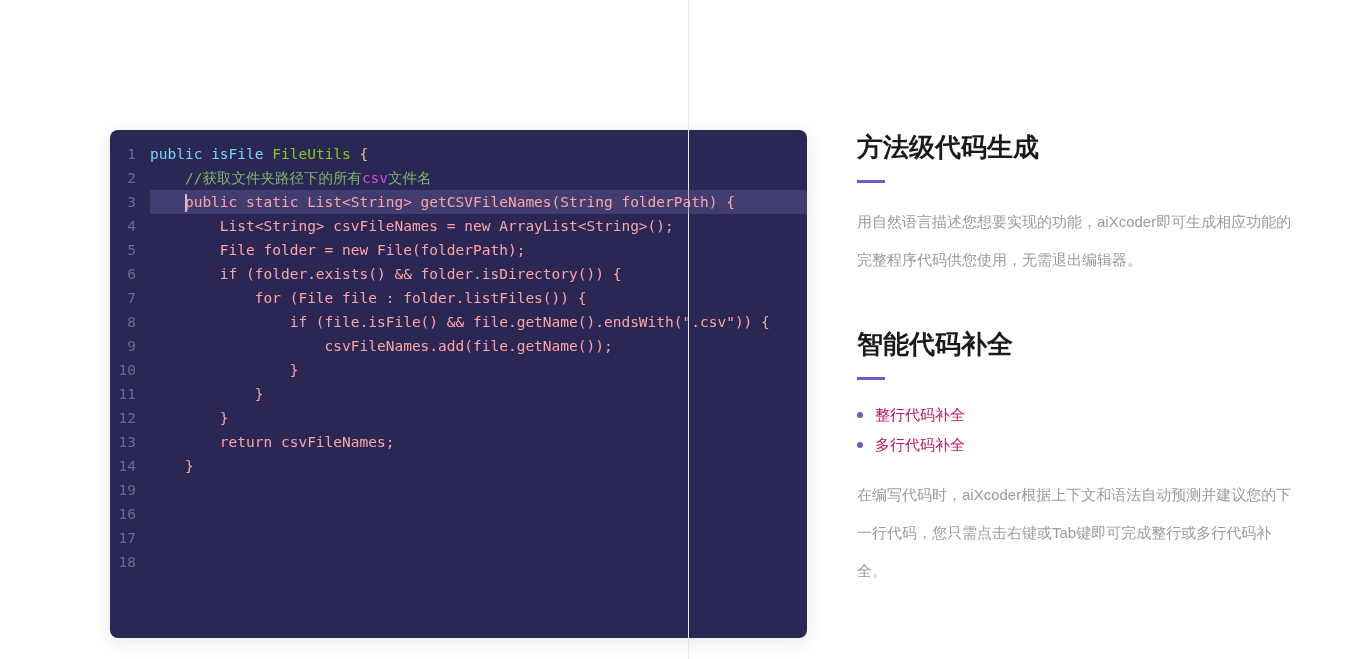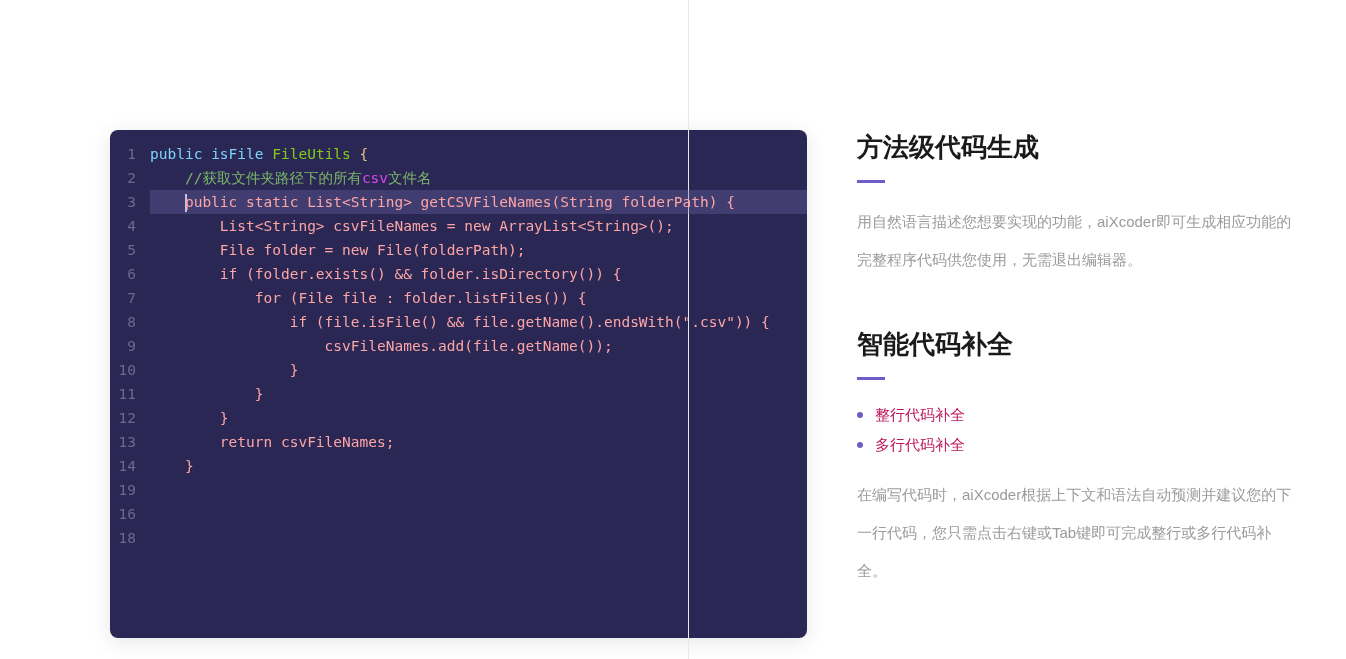--- a/index.html
+++ b/index.html
@@ -182,20 +182,24 @@
       </div>
     <div class="code-line">
         <span class="line-num">19</span>
         <span class="line-code"></span>
       </div>
     <div class="code-line">
         <span class="line-num">16</span>
         <span class="line-code"></span>
       </div>
     <div class="code-line">
+        <span class="line-num">17</span>
+        <span class="line-code"></span>
+      </div>
+    <div class="code-line">
         <span class="line-num">18</span>
         <span class="line-code"></span>
       </div>
   </div>
 
   <div class="sidebar">
     <div class="section">
       <h2>方法级代码生成</h2>
       <div class="underline"></div>
       <p class="desc">用自然语言描述您想要实现的功能，aiXcoder即可生成相应功能的完整程序代码供您使用，无需退出编辑器。</p>

